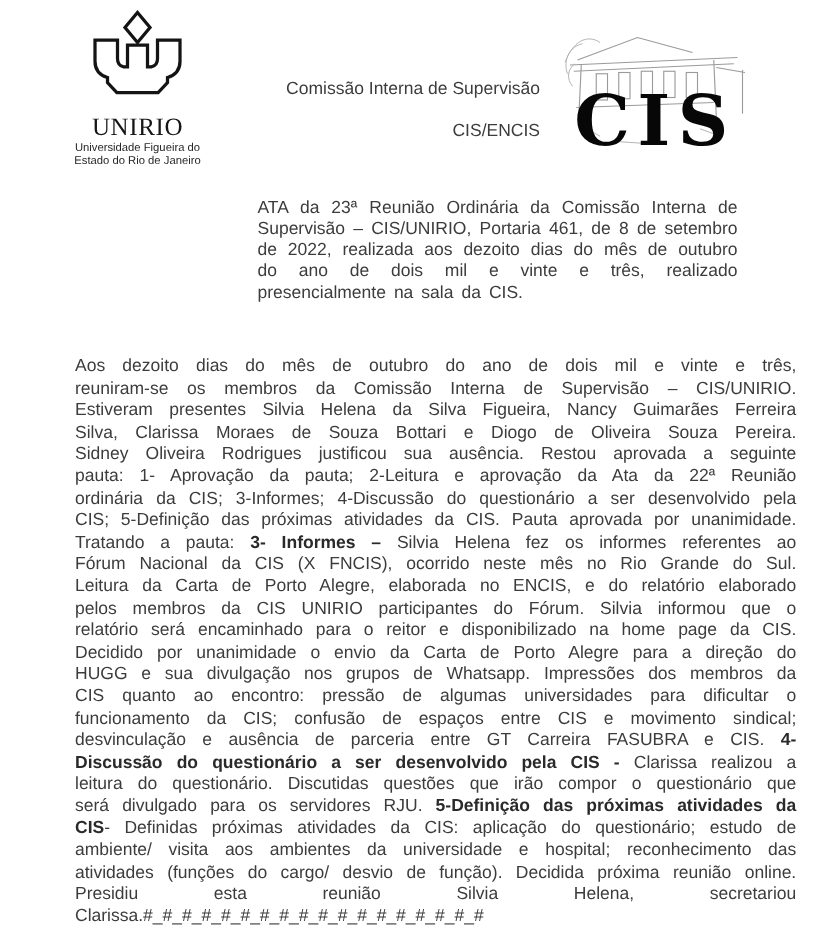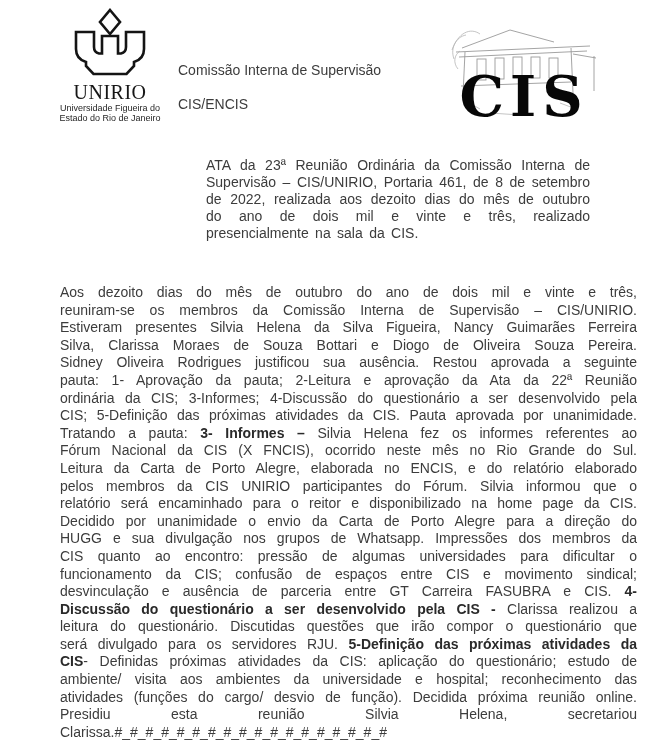--- a/index.html
+++ b/index.html
@@ -6,26 +6,26 @@
   .page {
     position:relative; width:653px; height:755px; background:#ffffff;
     font-family:"Liberation Sans", sans-serif; color:#383838; overflow:hidden;
   }
 
   
   .unirio-logo { position:absolute; left:54px; top:8px; width:112px; text-align:center; }
   .unirio-emblem { display:block; margin:0 auto; }
   .unirio-wordmark {
     font-family:"Liberation Serif", serif; font-size:20px; line-height:21px;
-    color:#161616; letter-spacing:0.5px; margin-top:6px;
+    color:#161616; letter-spacing:0.5px; margin-top:16px;
   }
   .unirio-sub { font-size:9px; line-height:10px; color:#262626; }
 
   
-  .header-center { position:absolute; left:178px; top:62px; width:254px; text-align:left; font-size:14px; color:#3c3c3c; }
+  .header-center { position:absolute; left:178px; top:62px; width:254px; text-align:right; font-size:14px; color:#3c3c3c; }
   .header-center .hline2 { margin-top:18px; }
 
   
   .cis-logo { position:absolute; left:450px; top:23px; width:148px; height:102px; }
 
   
   .ata {
     position:absolute; left:206px; top:157px; width:384px; margin:0;
     font-size:14px; line-height:17px; text-align:justify; word-spacing:2.5px; color:#3c3c3c;
   }

